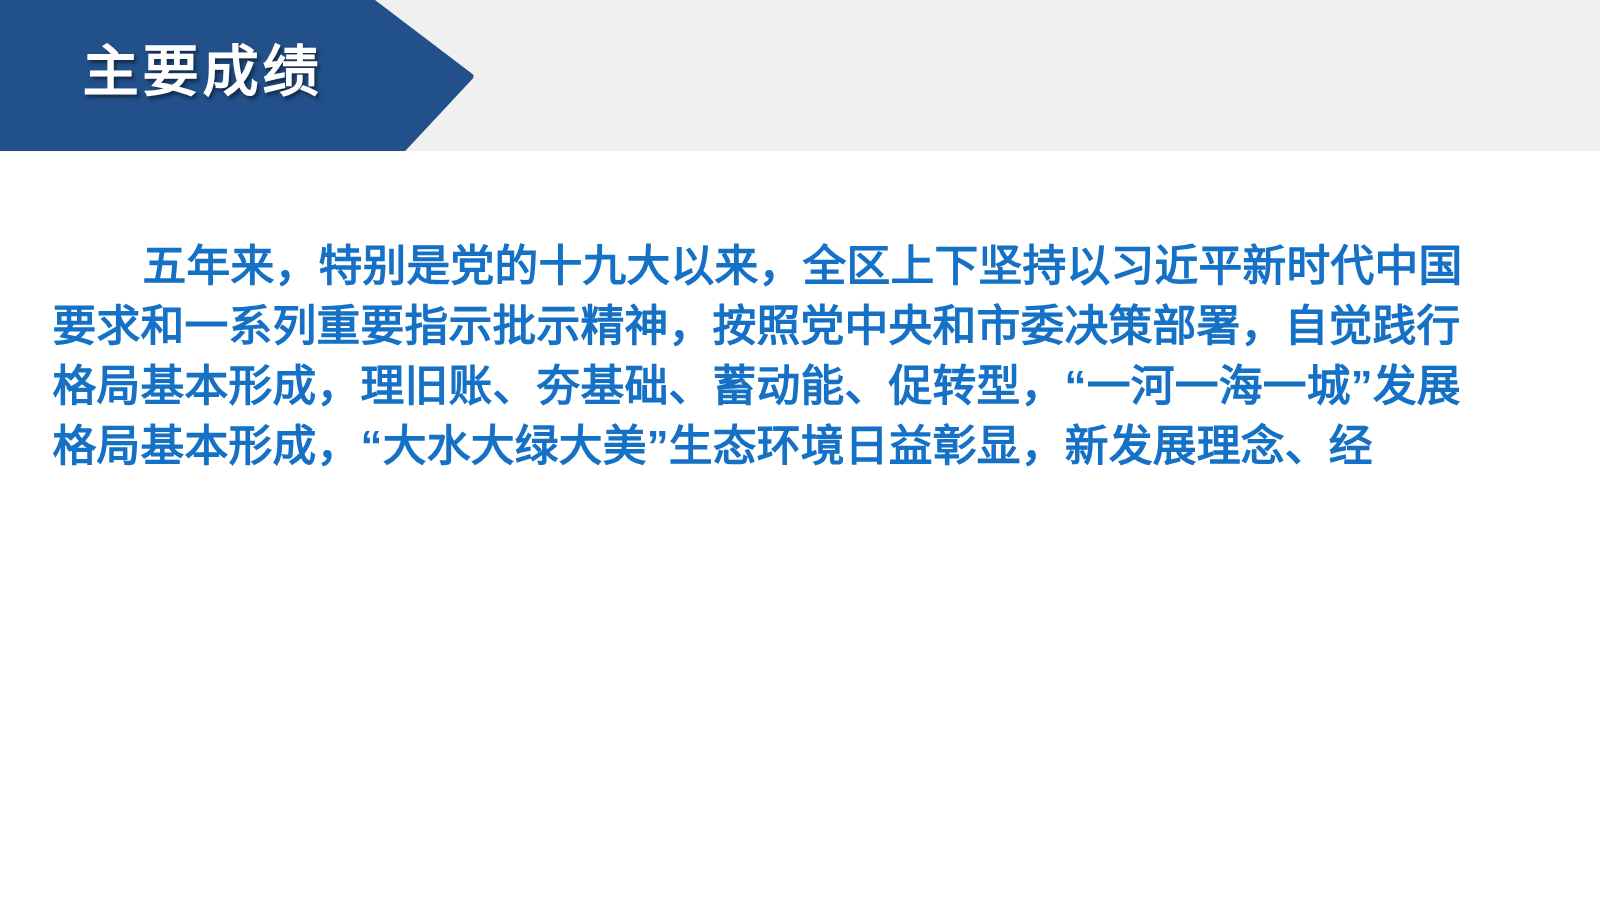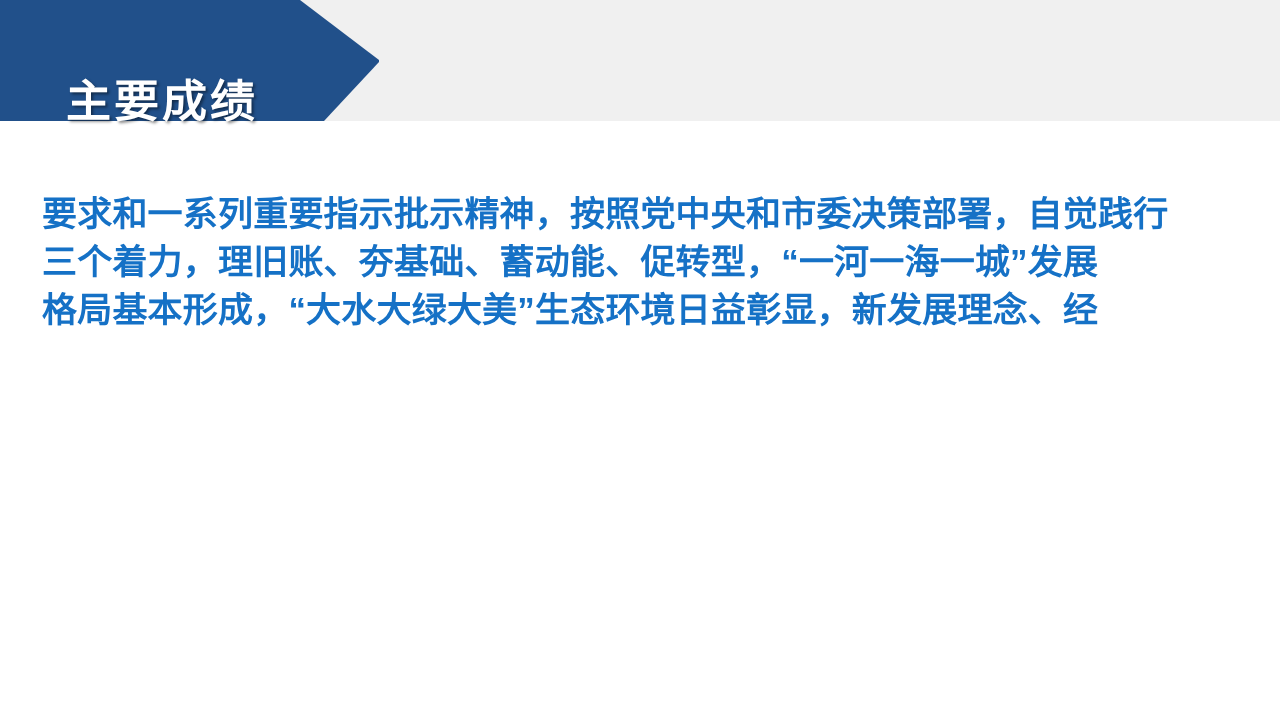--- a/index.html
+++ b/index.html
@@ -50,21 +50,20 @@
     position: absolute;
     left: 66px;
     top: 27px;
     font-size: 45px;
     line-height: 62px;
     font-weight: bold;
     color: #ffffff;
     letter-spacing: 3px;
     text-shadow: 2px 2px 3px rgba(0, 0, 0, 0.45);
     white-space: nowrap;
-    margin-top: 44px;
   }
 
   
   .body-copy {
     position: absolute;
     left: 42px;
     top: 190px;
     width: 1200px;
   }
 
@@ -85,18 +84,19 @@
 <body>
 
 <div class="slide">
 
   <div class="header-band">
     <div class="header-chevron"></div>
     <div class="header-title">主要成绩</div>
   </div>
 
   <div class="body-copy">
+    <div class="copy-line first">五年来，特别是党的十九大以来，全区上下坚持以习近平新时代中国</div>
     <div class="copy-line">要求和一系列重要指示批示精神，按照党中央和市委决策部署，自觉践行</div>
-    <div class="copy-line">三个着力，理旧账、夯基础、蓄动能、促转型，“一河一海一城”发展</div>
+    <div class="copy-line">格局基本形成，理旧账、夯基础、蓄动能、促转型，“一河一海一城”发展</div>
     <div class="copy-line">格局基本形成，“大水大绿大美”生态环境日益彰显，新发展理念、经</div>
   </div>
 
 </div>
 
 </body></html>

